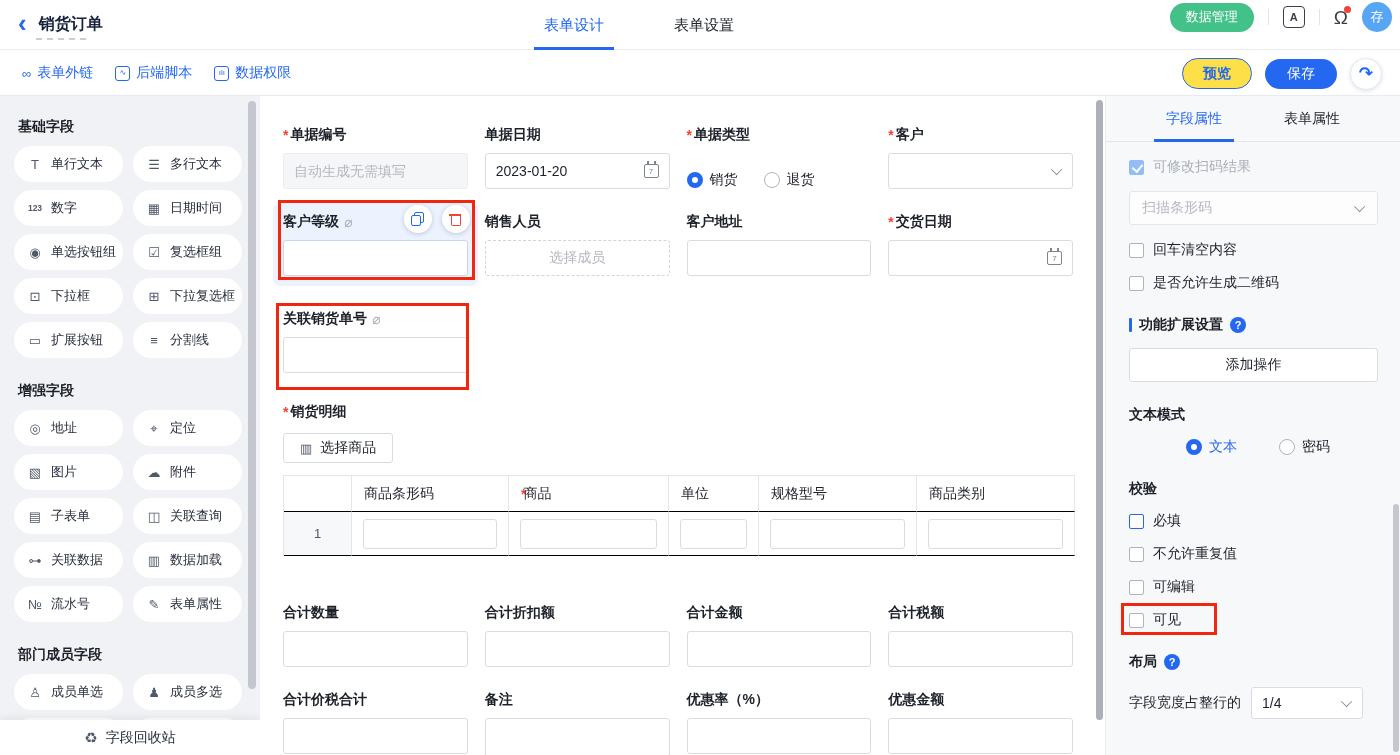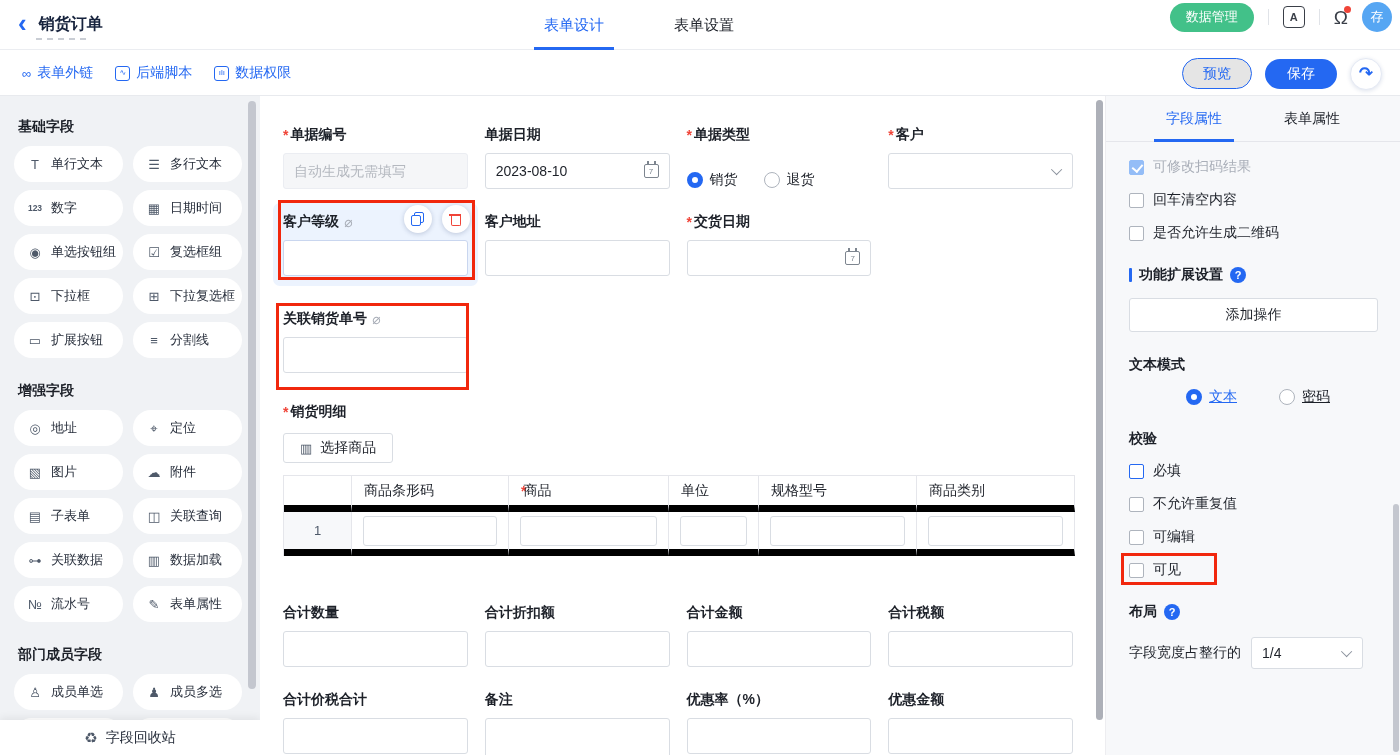--- a/index.html
+++ b/index.html
@@ -28,22 +28,22 @@
             display:flex; align-items:center; justify-content:center; cursor:pointer; }
 
   
   .toolbar { position:absolute; left:0; top:51px; width:1400px; height:45px; background:#fff;
              border-bottom:1px solid #e8eaee; display:flex; align-items:center; }
   .tb-link { display:flex; align-items:center; gap:6px; color:#2468f2; font-size:14px; margin-left:22px; cursor:pointer; }
   .tb-ic { font-size:13px; line-height:1; }
   .tb-ic.boxed { width:15px; height:15px; border:1.2px solid #2468f2; border-radius:3px; font-size:8px;
                  display:flex; align-items:center; justify-content:center; }
   .tb-right { position:absolute; right:18px; top:0; height:45px; display:flex; align-items:center; gap:13px; }
-  .btn-preview { height:31px; padding:0 20px; border-radius:16px; border:1px solid #2468f2; background:#e5e5e5;
-                 color:#2468f2; font-size:14px; cursor:pointer; }
+  .btn-preview { height:31px; padding:0 20px; border-radius:16px; border:1px solid #2468f2; background:#fde047;
+                 color:#2468f2; font-size:14px; cursor:pointer;font-weight:bold; }
   .btn-save { height:30px; padding:0 22px; border-radius:16px; border:none; background:#2468f2;
               color:#fff; font-size:14px; cursor:pointer; }
   .btn-share { width:32px; height:32px; border-radius:50%; background:#fff; border:1px solid #e4e9f4;
                box-shadow:0 1px 4px rgba(30,60,130,.15); color:#2468f2; font-size:17px; font-weight:700;
                display:flex; align-items:center; justify-content:center; cursor:pointer; }
 
   
   .sidebar { position:absolute; left:0; top:96px; width:260px; height:659px; background:#f0f2f5; overflow:hidden; }
   .sb-inner { padding:14px 18px 0 14px; }
   .sb-title { font-size:14px; font-weight:700; color:#1d2129; margin:8px 0 10px 4px; }
@@ -104,21 +104,21 @@
   .annot { position:absolute; border:3px solid #f1270d; pointer-events:none; z-index:7; }
   .annot1 { left:-5px; top:-13px; right:-7px; bottom:-4px; }
   .annot2 { left:-7px; top:-7px; right:-1px; bottom:-17px; }
 
   .detail-label { margin:14px 0 12px 0; }
   .btn-product { display:flex; align-items:center; gap:8px; height:30px; padding:0 16px; background:#fff;
                  border:1px solid #d9dde3; border-radius:3px; font-size:14px; color:#1d2129; cursor:pointer; }
   .btn-product .pic { color:#4e5969; font-size:13px; }
   .dtable { margin-top:12px; display:grid; grid-template-columns:68px 157px 160px 90px 158px 158px;
             border-top:1px solid #e5e6eb; border-left:1px solid #e5e6eb; width:792px; }
-  .dth, .dtd { border-right:1px solid #e5e6eb; border-bottom:7px solid #000000; }
+  .dth, .dtd { border-right:1px solid #e5e6eb; border-bottom:1px solid #000000; }
   .dth { height:36px; display:flex; align-items:center; padding-left:12px; font-size:14px; color:#1d2129; background:#fff; }
   .dtd { height:44px; display:flex; align-items:center; justify-content:center; padding:0 11px; }
   .dtd.idx { background:#f7f8fa; font-size:13px; color:#4e5969; }
   .dtd .tinput { height:30px; }
   .totals1 { margin-top:48px; }
   .totals2 { margin-top:4px; }
   .remark-ta { width:100%; height:95px; border:1px solid #d9dde3; border-radius:3px; resize:none; font-family:inherit; }
 
   
   .panel { position:absolute; left:1105px; top:96px; width:295px; height:659px; background:#f7f8fa;
@@ -141,21 +141,21 @@
               margin-bottom:16px; cursor:pointer; }
   .p-sec { display:flex; align-items:center; gap:7px; font-size:14px; font-weight:700; color:#1d2129;
            margin:24px 0 14px 0; }
   .blue-bar { width:3px; height:14px; background:#2468f2; border-radius:1px; }
   .help { width:16px; height:16px; border-radius:50%; background:#2468f2; color:#fff; font-size:11px; font-weight:700;
           display:flex; align-items:center; justify-content:center; cursor:pointer; }
   .btn-add { width:100%; height:34px; background:#fff; border:1px solid #d9dde3; border-radius:3px;
              font-size:14px; color:#1d2129; cursor:pointer; }
   .p-radios { display:flex; align-items:center; gap:42px; padding-left:57px; margin-bottom:6px; }
   .p-radios .ropt.sel-lbl .plbl { color:#2468f2; }
-  .plbl { font-size:14px;text-decoration:underline; }
+  .plbl { font-size:14px; }
   .annot3 { position:absolute; left:-8px; top:-8px; width:96px; height:32px; border:3px solid #f1270d;
             pointer-events:none; z-index:7; }
   .layout-row { display:flex; align-items:center; gap:10px; margin-top:16px; font-size:14px; color:#1d2129; }
   .w-select { width:112px; height:32px; background:#fff; border:1px solid #d9dde3; border-radius:3px;
               display:flex; align-items:center; justify-content:space-between; padding:0 10px; font-size:14px;
               color:#1d2129; cursor:pointer; }
   .p-scroll { position:absolute; right:1px; top:408px; width:6px; height:248px; border-radius:3px; background:#c4c7cf; }
 </style>
 </head>
 <body>
@@ -324,21 +324,21 @@
             <span class="req">*</span>
             <span>单据编号</span>
           </div>
         <input class="tinput dis" placeholder="自动生成无需填写" style="">
       </div>
       <div class="fld">
         <div class="flabel">
             <span>单据日期</span>
           </div>
         <div class="inp">
-          <span>2023-08-10</span>
+          <span>2023-01-20</span>
           <span class="icon-cal"></span>
         </div>
       </div>
       <div class="fld">
         <div class="flabel">
             <span class="req">*</span>
             <span>单据类型</span>
           </div>
         <div class="radio-row">
           <span class="ropt">
@@ -375,20 +375,28 @@
         </div>
         <div class="flabel">
             <span>客户等级</span>
             <span class="eye-off">⌀</span>
           </div>
         <input class="tinput" style="">
         <div class="annot annot1"></div>
       </div>
       <div class="fld">
         <div class="flabel">
+            <span>销售人员</span>
+          </div>
+        <div class="inp member">
+          <span>选择成员</span>
+        </div>
+      </div>
+      <div class="fld">
+        <div class="flabel">
             <span>客户地址</span>
           </div>
         <input class="tinput" style="">
       </div>
       <div class="fld">
         <div class="flabel">
             <span class="req">*</span>
             <span>交货日期</span>
           </div>
         <div class="inp">
@@ -519,20 +527,24 @@
           <span>字段属性</span>
         </div>
       <div class="p-tab">
           <span>表单属性</span>
         </div>
     </div>
     <div class="p-body">
       <div class="cbrow">
         <span class="cb chk-dis"></span>
         <span class="cbl dis">可修改扫码结果</span>
+      </div>
+      <div class="p-select">
+        <span>扫描条形码</span>
+        <span class="chev"></span>
       </div>
       <div class="cbrow">
         <span class="cb"></span>
         <span class="cbl">回车清空内容</span>
       </div>
       <div class="cbrow">
         <span class="cb"></span>
         <span class="cbl">是否允许生成二维码</span>
       </div>
       <div class="p-sec">

